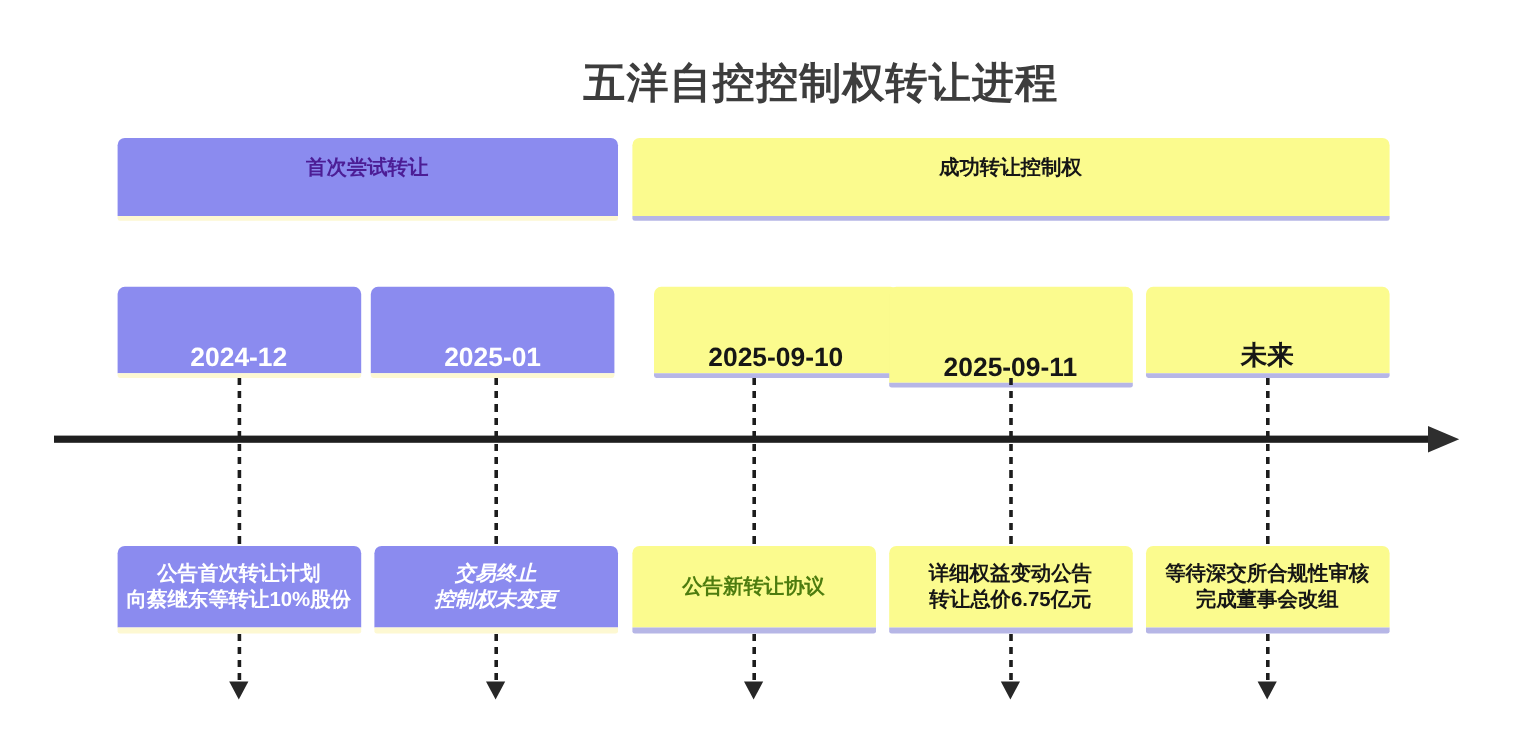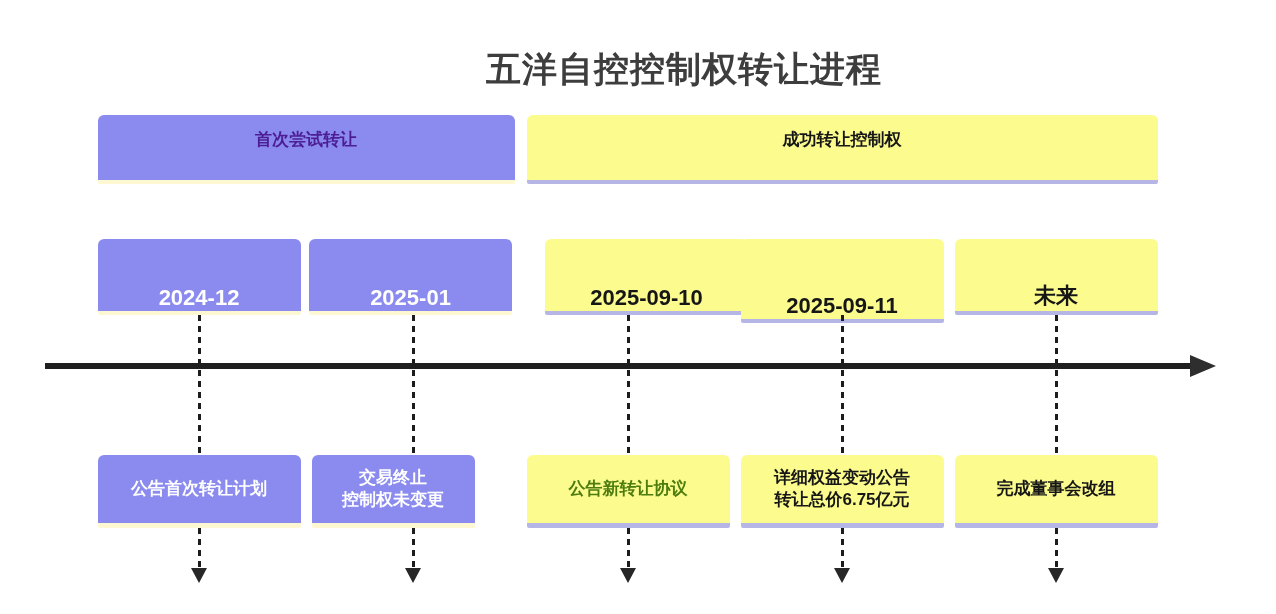--- a/index.html
+++ b/index.html
@@ -62,33 +62,34 @@
       <div class="bar-wrap" style="left: 97.5px; top: 239px; width: 203px;">
         <div class="bar-main date-font" style="height: 72px; background: rgb(139, 139, 239); color: rgb(255, 255, 255);">
           <div>2024-12</div>
         </div>
         <div class="bar-shade" style="height: 4px; background: rgb(253, 248, 210);"></div>
       </div>
       <div class="vdash" style="left: 197.5px; top: 315px; height: 140px;"></div>
       <div class="bar-wrap" style="left: 97.5px; top: 455px; width: 203px;">
         <div class="event-main" style="height: 68px; background: rgb(139, 139, 239); color: rgb(255, 255, 255);">
           <div>公告首次转让计划</div>
+          <div>向蔡继东等转让10%股份</div>
         </div>
         <div class="bar-shade" style="height: 5px; background: rgb(253, 248, 210);"></div>
       </div>
       <div class="vdash" style="left: 197.5px; top: 528px; height: 40px;"></div>
       <div class="dhead" style="left: 191px; top: 568px;"></div>
       <div class="bar-wrap" style="left: 297px; top: 239px; width: 203px; margin-left: 12px;">
         <div class="bar-main date-font" style="height: 72px; background: rgb(139, 139, 239); color: rgb(255, 255, 255);">
           <div>2025-01</div>
         </div>
         <div class="bar-shade" style="height: 4px; background: rgb(253, 248, 210);"></div>
       </div>
       <div class="vdash" style="left: 411.5px; top: 315px; height: 140px;"></div>
-      <div class="bar-wrap" style="left: 311.5px; top: 455px; width: 163px;">
+      <div class="bar-wrap" style="left: 311.5px; top: 455px; width: 203px; font-style: italic;">
         <div class="event-main" style="height: 68px; background: rgb(139, 139, 239); color: rgb(255, 255, 255);">
           <div>交易终止</div>
           <div>控制权未变更</div>
         </div>
         <div class="bar-shade" style="height: 5px; background: rgb(253, 248, 210);"></div>
       </div>
       <div class="vdash" style="left: 411.5px; top: 528px; height: 40px;"></div>
       <div class="dhead" style="left: 405px; top: 568px;"></div>
       <div class="bar-wrap" style="left: 545px; top: 239px; width: 203px;">
         <div class="bar-main date-font" style="height: 72px; background: rgb(251, 251, 142); color: rgb(22, 22, 22);">
@@ -123,20 +124,21 @@
       <div class="dhead" style="left: 834px; top: 568px;"></div>
       <div class="bar-wrap" style="left: 954.5px; top: 239px; width: 203px;">
         <div class="bar-main date-font" style="height: 72px; background: rgb(251, 251, 142); color: rgb(22, 22, 22);">
           <div>未来</div>
         </div>
         <div class="bar-shade" style="height: 4px; background: rgb(182, 182, 230);"></div>
       </div>
       <div class="vdash" style="left: 1054.5px; top: 315px; height: 140px;"></div>
       <div class="bar-wrap" style="left: 954.5px; top: 455px; width: 203px;">
         <div class="event-main" style="height: 68px; background: rgb(251, 251, 142); color: rgb(22, 22, 22);">
+          <div>等待深交所合规性审核</div>
           <div>完成董事会改组</div>
         </div>
         <div class="bar-shade" style="height: 5px; background: rgb(182, 182, 230);"></div>
       </div>
       <div class="vdash" style="left: 1054.5px; top: 528px; height: 40px;"></div>
       <div class="dhead" style="left: 1048px; top: 568px;"></div>
     </div>
   <div class="axis-line"></div>
   <div class="axis-head"></div>
 </div>

